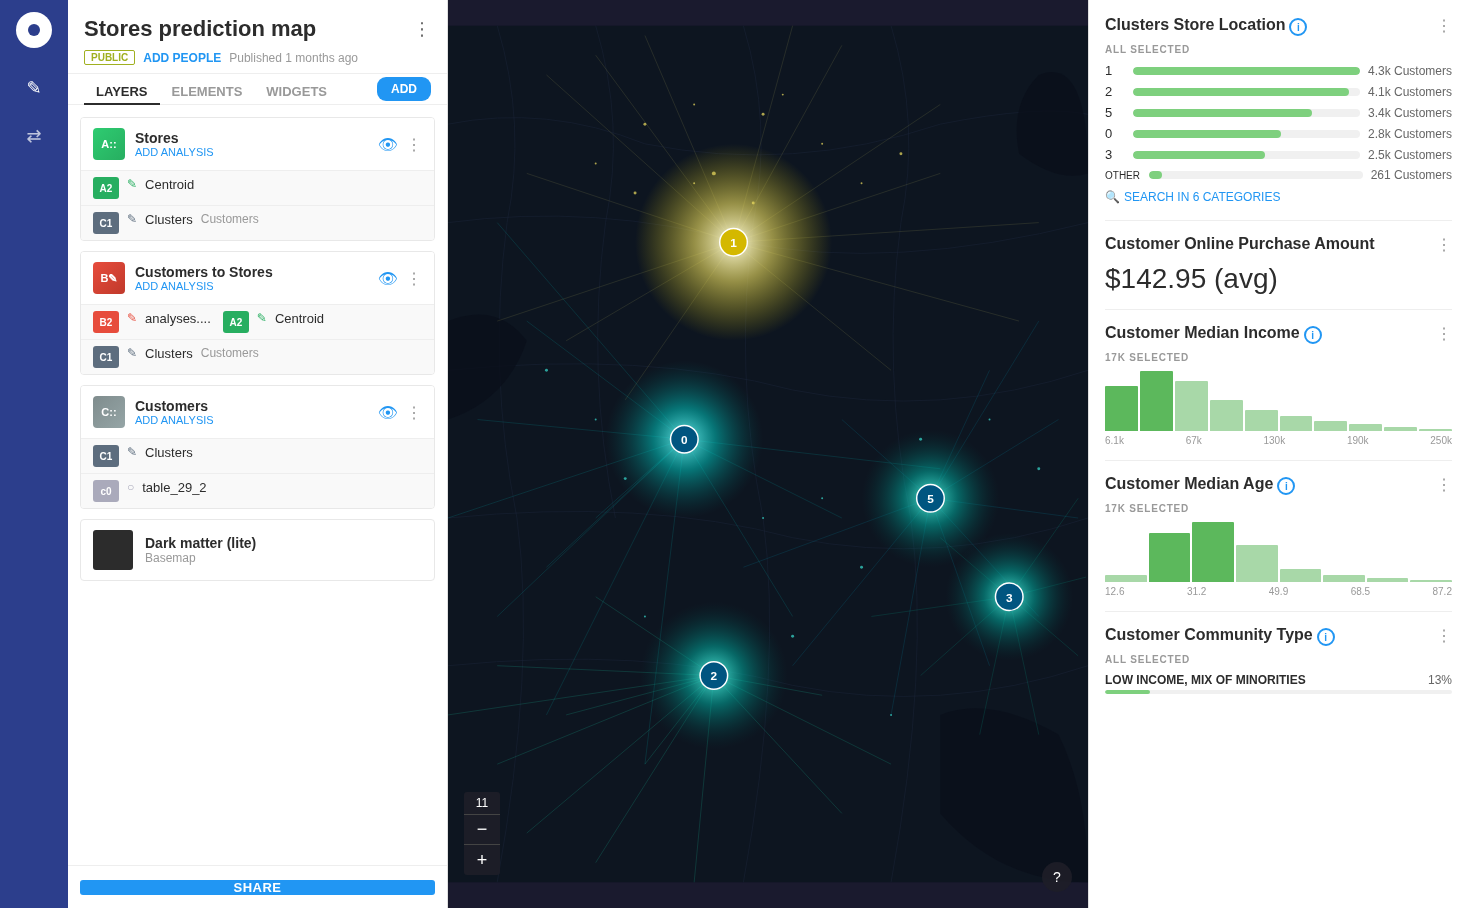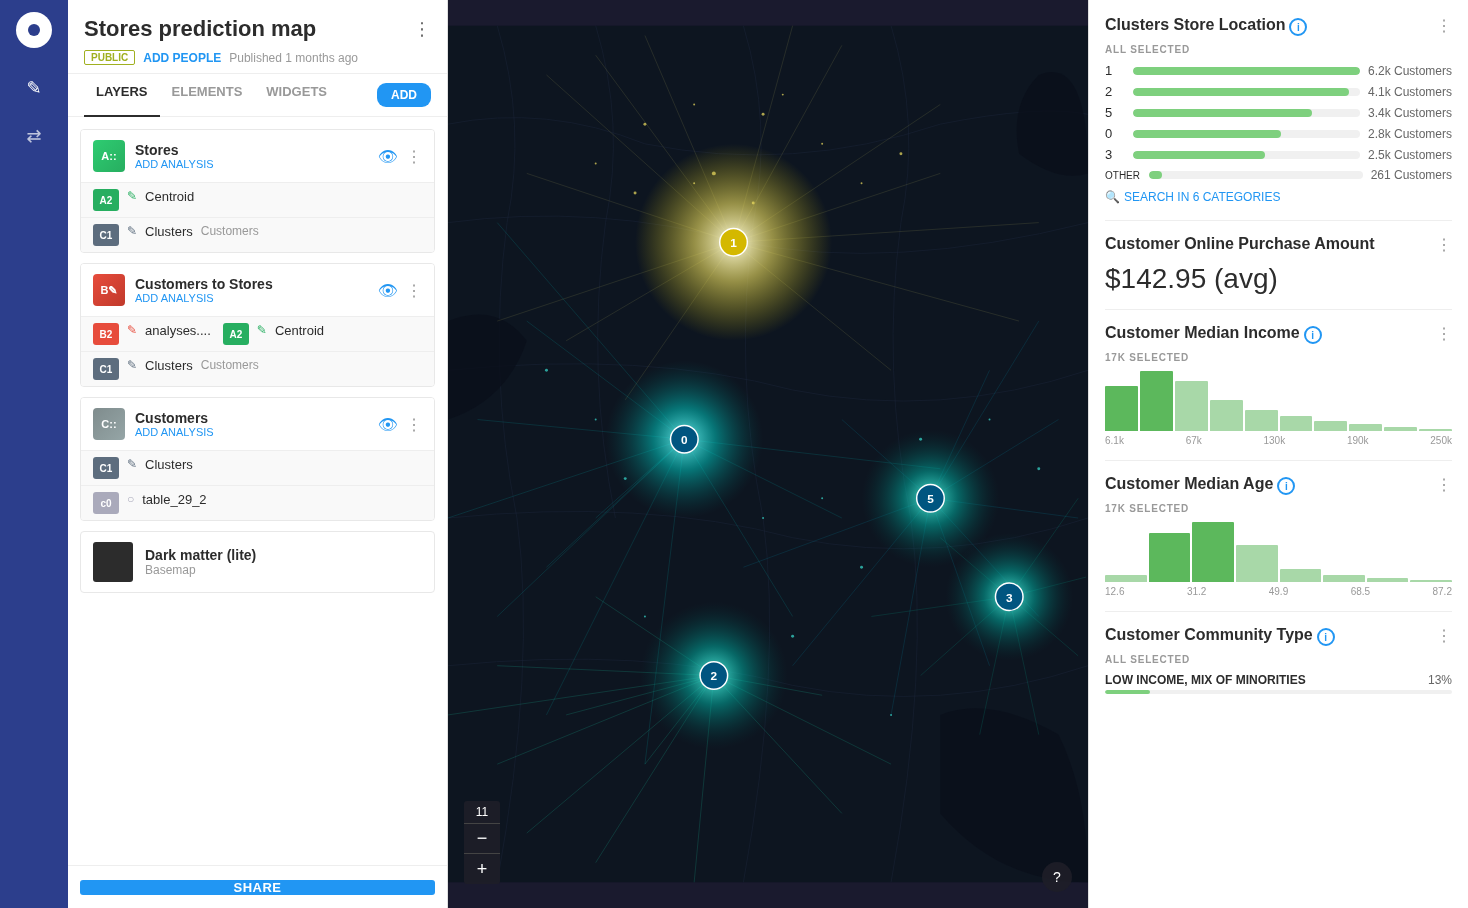--- a/index.html
+++ b/index.html
@@ -85,21 +85,21 @@
     }
 
     
     .tabs {
       display: flex; align-items: center; gap: 0;
       padding: 0 16px;
       border-bottom: 1px solid #eee;
       background: #fff;
     }
     .tab {
-      padding: 10px 12px 16px;
+      padding: 10px 12px 4px;
       font-size: 13px;
       font-weight: 600;
       color: #999;
       cursor: pointer;
       border-bottom: 2px solid transparent;
       margin-bottom: -1px;
     }
     .tab.active {
       color: #2c2c2c;
       border-bottom: 2px solid #2c2c2c;
@@ -230,21 +230,21 @@
     .map-container {
       flex: 1;
       position: relative;
       background: #1a1a2e;
       overflow: hidden;
     }
 
     
     .zoom-controls {
       position: absolute;
-      bottom: 24px;
+      bottom: 33px;
       left: 16px;
       background: rgba(30,30,40,0.9);
       border-radius: 3px;
       overflow: hidden;
       display: flex;
       flex-direction: column;
     }
     .zoom-level {
       padding: 4px 10px;
       font-size: 12px;
@@ -720,21 +720,21 @@
       <span class="widget-dots">⋮</span>
     </div>
     <div class="section-label">ALL SELECTED</div>
 
     <div>
       <div class="store-row">
         <span class="store-num">1</span>
         <div class="store-bar-container">
           <div class="store-bar" style="width:100%;"></div>
         </div>
-        <span class="store-val">6.2k Customers</span>
+        <span class="store-val">4.3k Customers</span>
       </div>
       <div class="store-row">
         <span class="store-num">2</span>
         <div class="store-bar-container">
           <div class="store-bar" style="width:95%;"></div>
         </div>
         <span class="store-val">4.1k Customers</span>
       </div>
       <div class="store-row">
         <span class="store-num">5</span>

